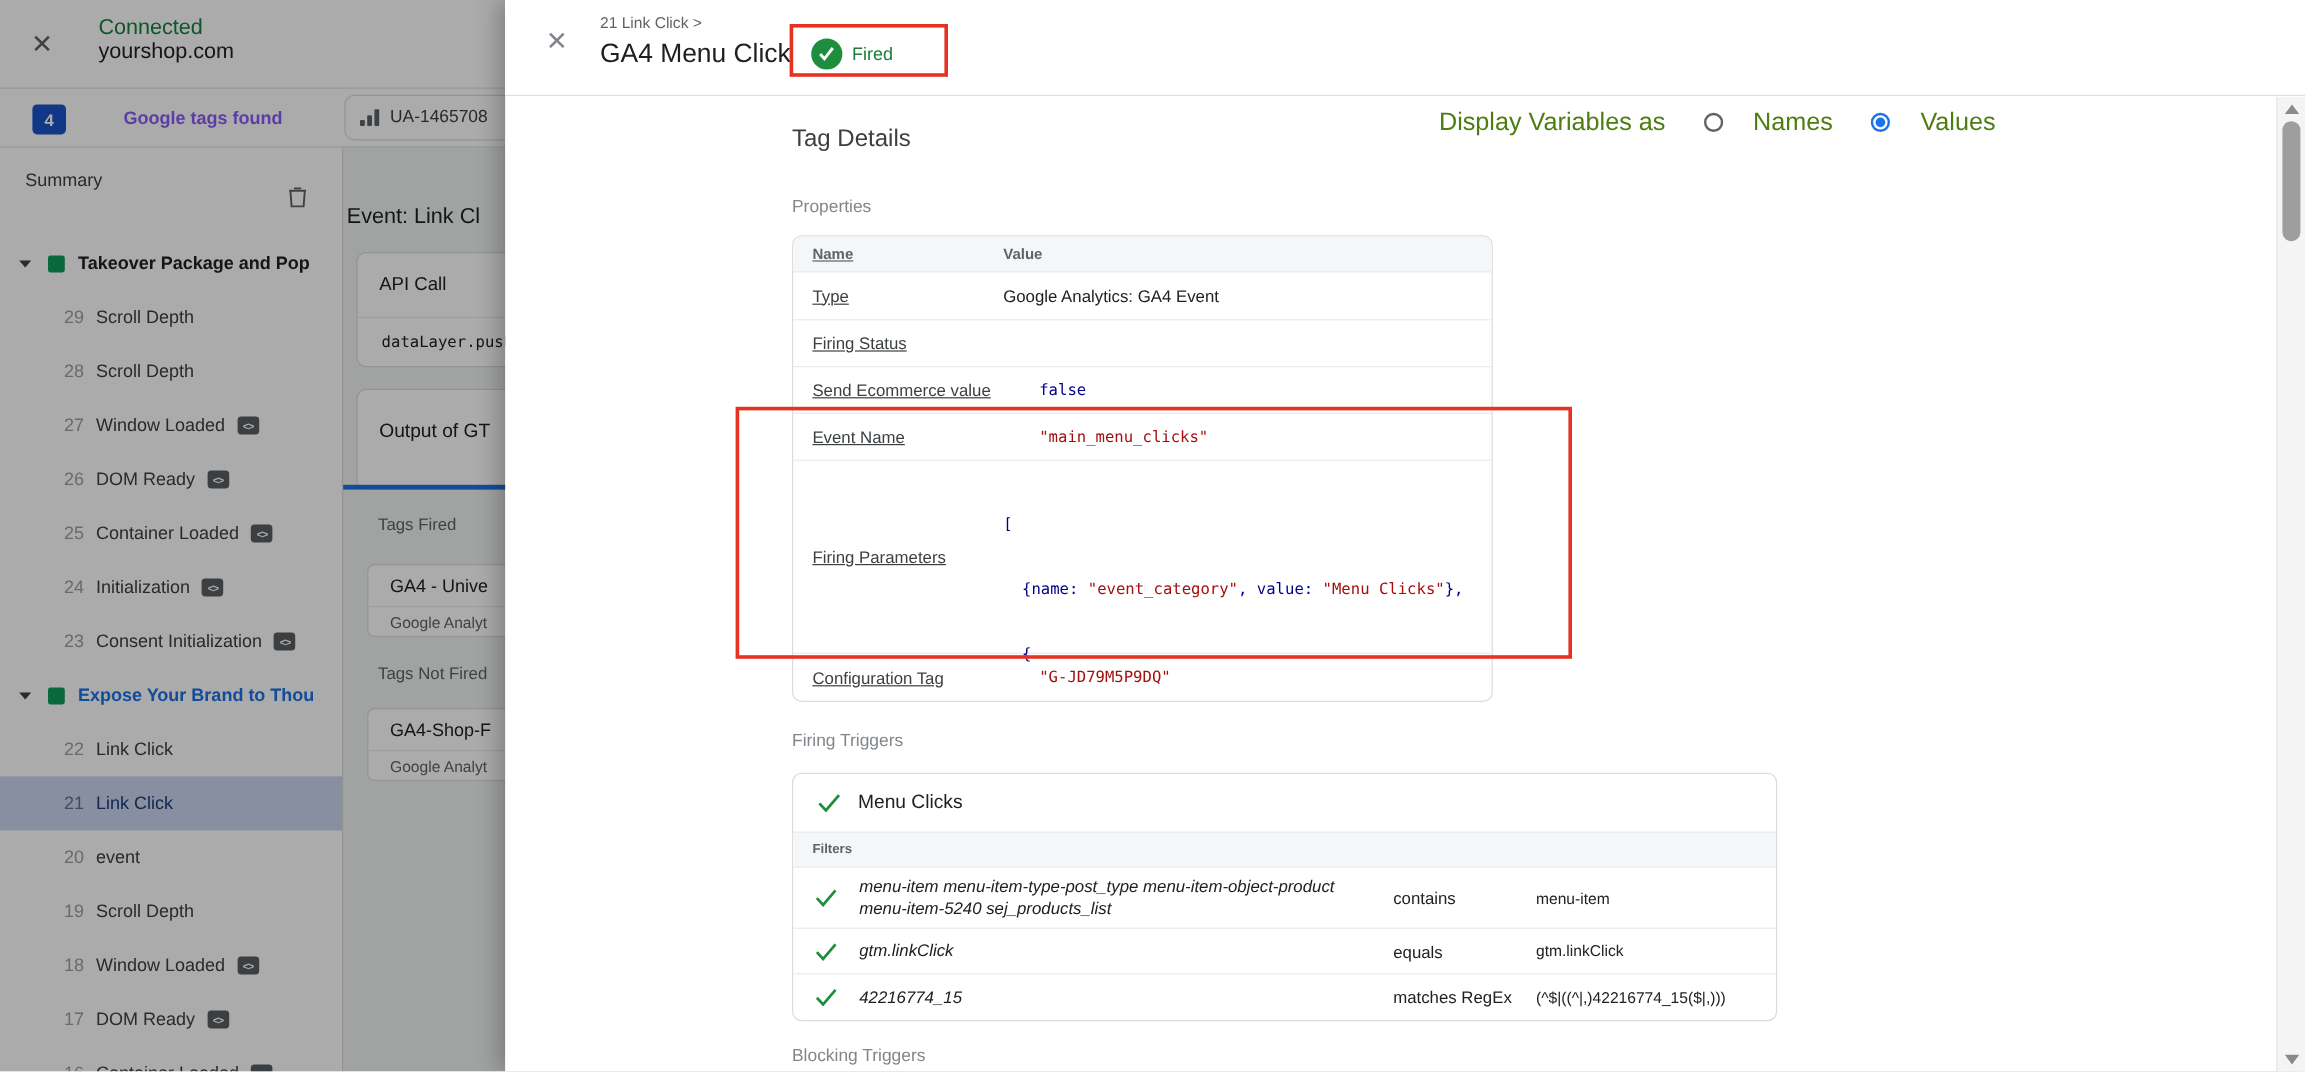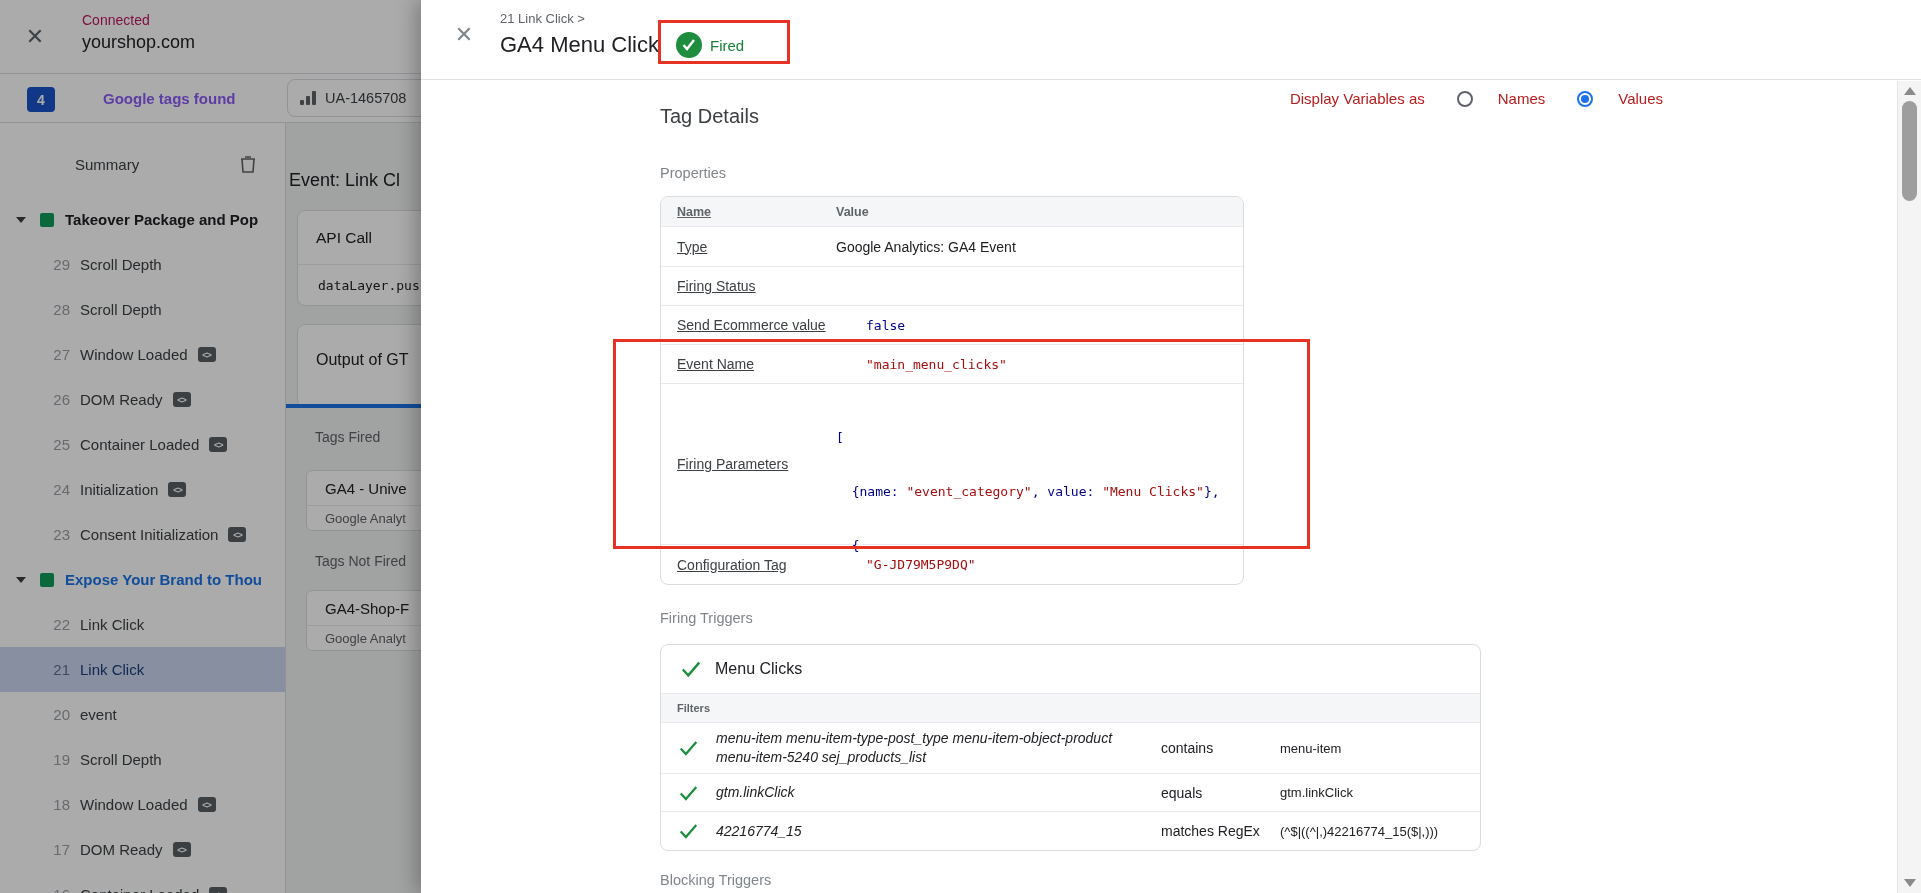--- a/index.html
+++ b/index.html
@@ -3,34 +3,34 @@
 <meta charset="utf-8">
 <style>
   * { box-sizing: border-box; margin: 0; padding: 0; }
   html,body { background:#e0e0e0; font-family:"Liberation Sans", sans-serif; }
   #screen { position:relative; width:1921px; height:893px; overflow:hidden; background:#fff; }
 
   
   .bg-app { position:absolute; left:0; top:0; width:421px; height:893px; background:#fff; }
   .connect-bar { position:absolute; left:0; top:0; width:421px; height:74px; background:#fff; border-bottom:1px solid #dadce0; }
   .close-x { position:absolute; left:22px; top:24px; width:26px; height:26px; font-size:22px; line-height:26px; text-align:center; color:#5f6368; cursor:pointer; }
-  .connect-status { position:absolute; left:82px; top:12px; font-size:14px; color:#be185d; }
+  .connect-status { position:absolute; left:82px; top:12px; font-size:18px; color:#15803d; }
   .connect-site { position:absolute; left:82px; top:32px; font-size:18px; color:#202124; }
   .tags-bar { position:absolute; left:0; top:74px; width:421px; height:49px; background:#fff; border-bottom:1px solid #dadce0; }
   .count-badge { position:absolute; left:27px; top:13px; width:28px; height:25px; background:#1a53c9; color:#fff; font-size:14px; font-weight:bold; border-radius:4px; display:flex; align-items:center; justify-content:center; }
   .tags-label { position:absolute; left:79px; top:16px; font-size:15px; font-weight:bold; color:#8b5cf6;margin-left:24px; }
   .ua-chip { position:absolute; left:287px; top:5px; height:38px; width:200px; background:#fff; border:1px solid #dadce0; border-radius:8px 0 0 8px; display:flex; align-items:center; padding-left:12px; }
   .bars-icon { display:inline-flex; align-items:flex-end; gap:2px; height:14px; margin-right:9px; }
   .bars-icon i { display:block; width:4px; background:#5f6368; border-radius:1px; }
   .bars-icon i:nth-child(1){height:5px;} .bars-icon i:nth-child(2){height:9px;} .bars-icon i:nth-child(3){height:14px;}
   .ua-chip span { font-size:14.5px; color:#3c4043; white-space:nowrap; }
 
   
   .sidebar { position:absolute; left:0; top:123px; width:285px; height:770px; background:#fff; padding-top:19px; }
-  .summary-row { height:45px; display:flex; align-items:center; padding-left:75px; margin-bottom:10px; position:relative; cursor:pointer; }
+  .summary-row { height:45px; display:flex; align-items:flex-start; padding-left:21px; margin-bottom:10px; position:relative; cursor:pointer; }
   .summary-row span { font-size:15px; color:#3c4043; }
   .trash { position:absolute; right:28px; top:12px; }
   .sb-item { height:45px; display:flex; align-items:center; cursor:pointer; }
   .sb-group { padding-left:16px; }
   .caret { width:0; height:0; border-left:5px solid transparent; border-right:5px solid transparent; border-top:6px solid #3c4043; margin-right:14px; }
   .gsq { width:14px; height:14px; border-radius:2px; background:#0f9d58; margin-right:11px; flex:none; }
   .sb-group .glabel { font-size:15px; font-weight:bold; color:#202124; white-space:nowrap; overflow:hidden; }
   .sb-group.blue .glabel { color:#1a73e8; }
   .sb-event { padding-left:46px; }
   .sb-num { width:24px; text-align:right; font-size:15px; color:#9aa0a6; margin-right:10px; flex:none; }
@@ -68,21 +68,21 @@
   .dlg-crumb { position:absolute; left:79px; top:11px; font-size:13px; color:#5f6368; }
   .dlg-title { position:absolute; left:79px; top:32px; font-size:22px; color:#202124; }
   .fired-badge { position:absolute; left:255px; top:32px; display:flex; align-items:center; }
   .fired-circle { width:26px; height:26px; border-radius:50%; background:#1e8e3e; display:flex; align-items:center; justify-content:center; margin-right:8px; }
   .fired-text { font-size:15px; color:#188038; }
 
   .anno-box { position:absolute; border:3px solid #e53222; z-index:30; pointer-events:none; }
   .anno-fired { left:237px; top:20px; width:132px; height:44px; }
   .anno-params { left:192px; top:339px; width:697px; height:210px; }
 
-  .display-vars { position:absolute; top:90px; right:258px; display:flex; align-items:center; font-size:15px; color:#b91c1c; z-index:11;gap:18px; }
+  .display-vars { position:absolute; top:90px; right:258px; display:flex; align-items:center; font-size:21px; color:#4d7c0f; z-index:11;gap:18px; }
   .radio { width:16px; height:16px; border-radius:50%; border:2px solid #5f6368; margin:0 7px 0 14px; position:relative; cursor:pointer; flex:none; }
   .radio.checked { border-color:#1a73e8; }
   .radio.checked::after { content:""; position:absolute; left:2px; top:2px; width:8px; height:8px; border-radius:50%; background:#1a73e8; }
   .radio-label { cursor:pointer; }
 
   .sec-h1 { position:absolute; left:239px; font-size:20px; color:#3c4043; }
   .sec-h2 { position:absolute; left:239px; font-size:14.5px; color:#80868b; }
 
   .props-table { position:absolute; left:239px; top:196px; width:584px; border:1px solid #dadce0; border-radius:8px; background:#fff; overflow:hidden; }
   .pt-row { display:flex; border-bottom:1px solid #e8eaed; }

